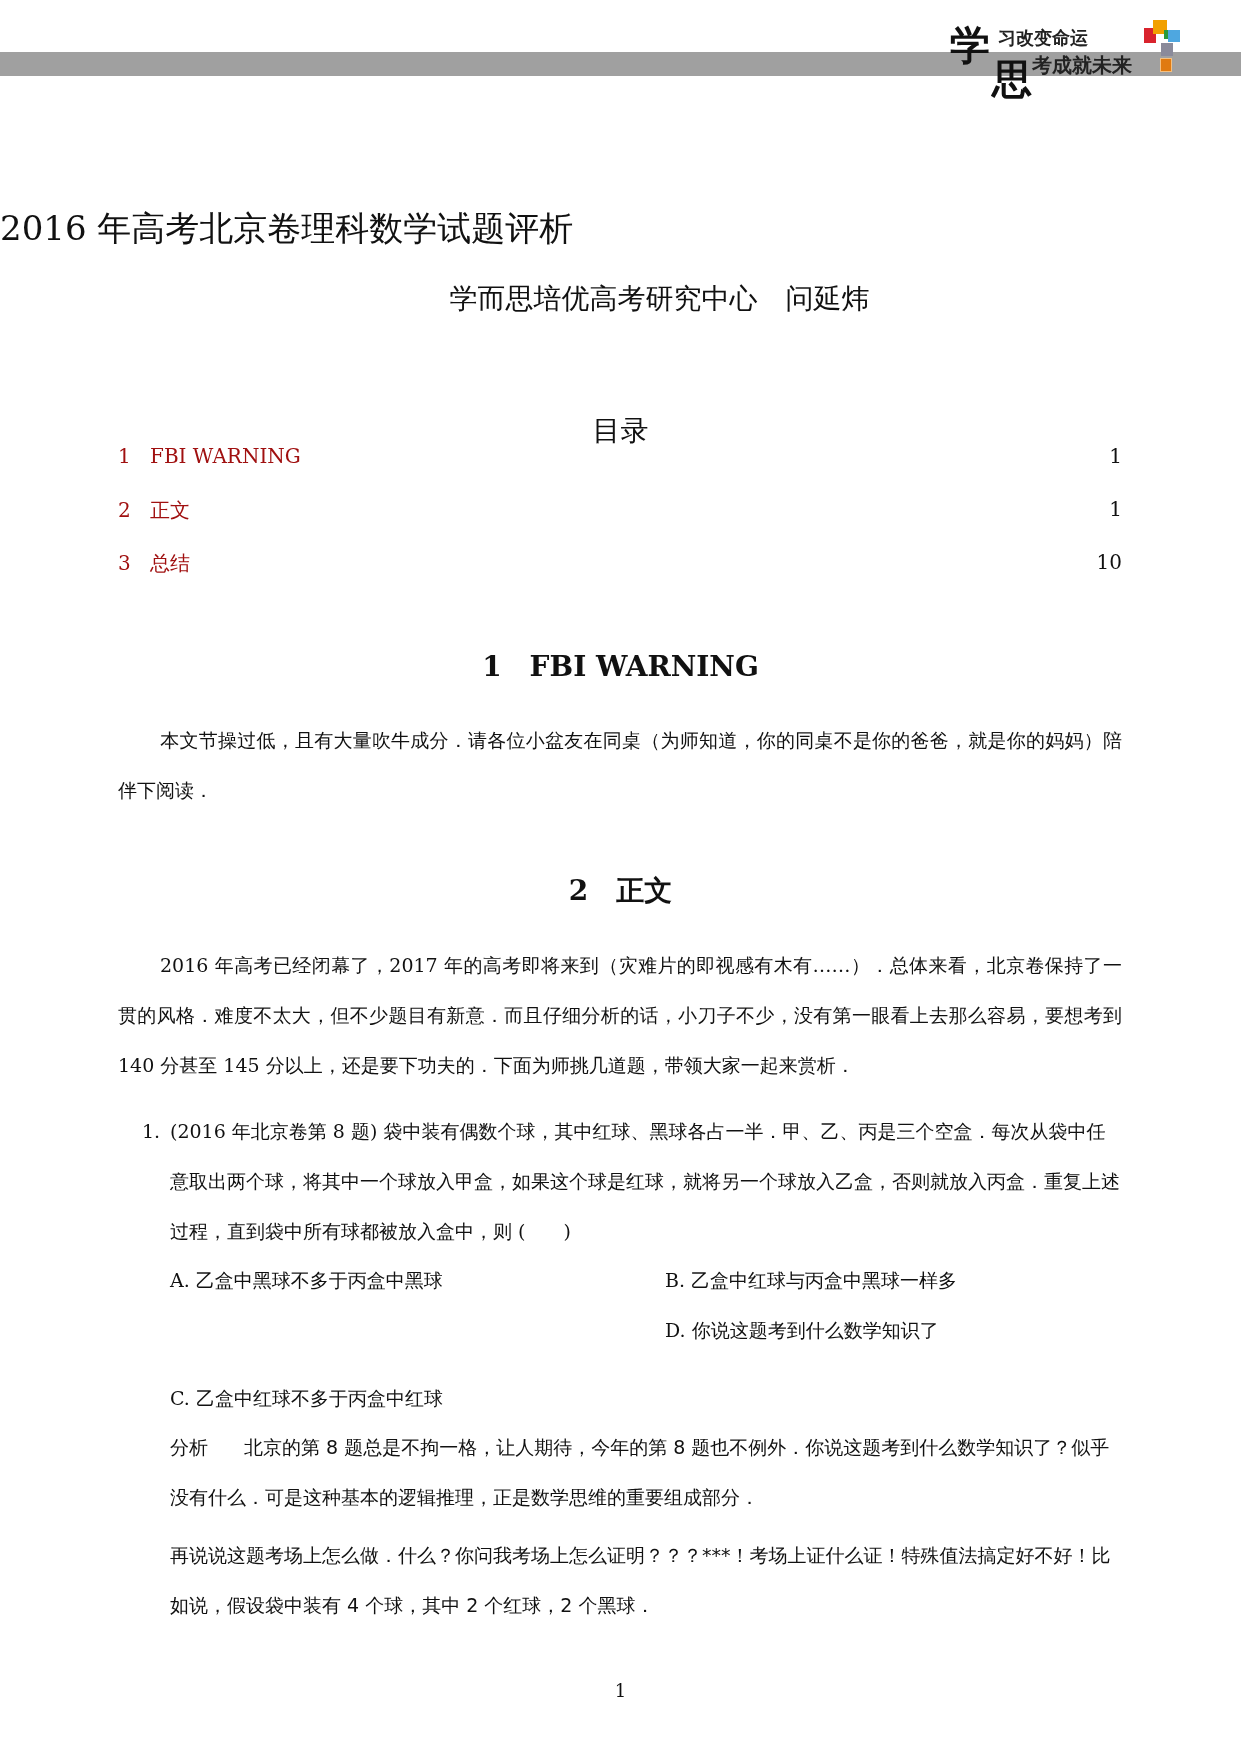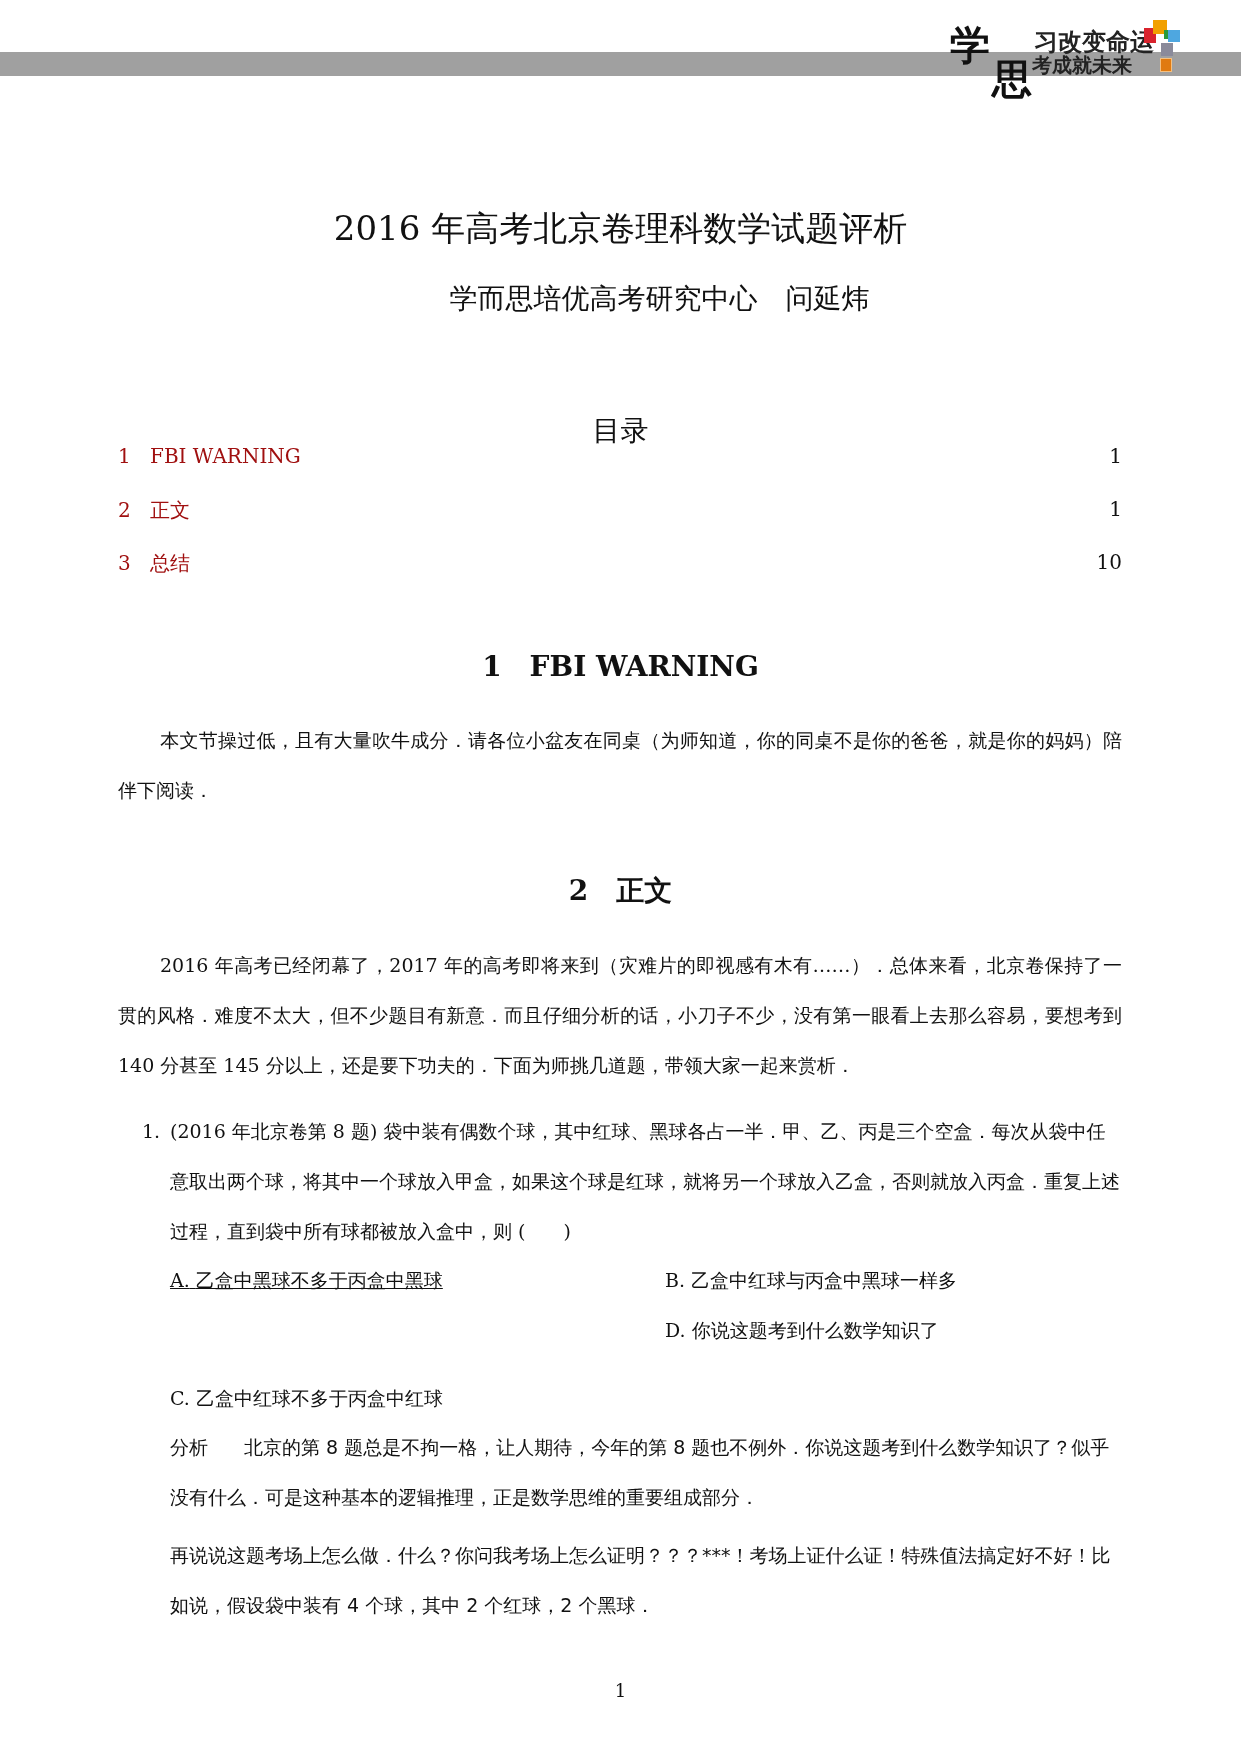--- a/index.html
+++ b/index.html
@@ -2,25 +2,25 @@
 <html><head>
 <meta charset="utf-8">
 <style>
   html, body { margin:0; padding:0; background:#ffffff; }
   body { width:1241px; height:1754px; position:relative; overflow:hidden;
          font-family:"DejaVu Serif","Liberation Serif",serif; color:#111; }
   .band { position:absolute; left:0; top:52px; width:1241px; height:24px; background:#a0a0a0; }
   .logo { position:absolute; left:950px; top:18px; width:240px; height:80px; }
   .logo .big1 { position:absolute; left:0; top:0; font-size:40px; font-weight:bold; color:#111; font-family:"DejaVu Sans",sans-serif; }
   .logo .big2 { position:absolute; left:42px; top:34px; font-size:40px; font-weight:bold; color:#111; font-family:"DejaVu Sans",sans-serif; }
-  .logo .s1 { position:absolute; left:48px; top:8px; font-size:24px; font-weight:bold; font-family:Liberation Sans, sans-serif; color:#222;margin-left:36px; }
+  .logo .s1 { position:absolute; left:48px; top:8px; font-size:18px; font-weight:bold; font-family:Liberation Sans, sans-serif; color:#222; }
   .logo .s2 { position:absolute; left:82px; top:34px; font-size:20px; font-weight:bold; font-family:"DejaVu Sans",sans-serif; color:#222; }
   .blocks { position:absolute; left:1144px; top:18px; width:40px; height:58px; }
   .blk { position:absolute; }
-  .title { position:absolute; left:0; width:1241px; top:206px; text-align:center; font-size:34px; }
+  .title { position:absolute; left:0; width:1241px; top:206px; font-size:34px; }
   .subtitle { position:absolute; left:0; width:1241px; top:280px; text-align:center; font-size:28px;margin-left:39px; }
   .toc-title { position:absolute; left:0; width:1241px; top:380px; text-align:center; font-size:28px;margin-top:32px; }
   .toc-row { position:absolute; left:118px; width:1004px; font-size:20px; }
   .toc-row .num { color:#a01010; display:inline-block; width:32px; }
   .toc-row .lbl { color:#a01010; }
   .toc-row .pg { position:absolute; right:0; top:0; color:#111; }
   .sec { position:absolute; left:0; width:1241px; text-align:center; font-size:28px; font-weight:bold; }
   .para { position:absolute; left:118px; width:1004px; font-size:19px; line-height:50px; text-align:justify; }
   .para .indent { display:inline-block; width:42px; }
   .q { position:absolute; left:142px; width:980px; font-size:19px; line-height:50px; }
@@ -78,21 +78,21 @@
 <div class="sec" style="top:872px;">2　正文</div>
 <div class="para" style="top:940px;">
   <span class="indent"></span><span>2016 年高考已经闭幕了，2017 年的高考即将来到（灾难片的即视感有木有……）．总体来看，北京卷保持了一贯的风格．难度不太大，但不少题目有新意．而且仔细分析的话，小刀子不少，没有第一眼看上去那么容易，要想考到 140 分甚至 145 分以上，还是要下功夫的．下面为师挑几道题，带领大家一起来赏析．</span>
 </div>
 
 <div class="q" style="top:1106px;">
   <span class="qnum">1.</span>
   <div class="qbody">(2016 年北京卷第 8 题) 袋中装有偶数个球，其中红球、黑球各占一半．甲、乙、丙是三个空盒．每次从袋中任意取出两个球，将其中一个球放入甲盒，如果这个球是红球，就将另一个球放入乙盒，否则就放入丙盒．重复上述过程，直到袋中所有球都被放入盒中，则 (　　)</div>
 </div>
 
-<div class="opt" style="left:170px;top:1268px;text-decoration:underline;">
+<div class="opt" style="left:170px;top:1268px;">
   <span>A.</span>
   <span>乙盒中黑球不多于丙盒中黑球</span>
 </div>
 <div class="opt" style="left:665px;top:1268px;">
   <span>B.</span>
   <span>乙盒中红球与丙盒中黑球一样多</span>
 </div>
 <div class="opt" style="left:170px;top:1386px;text-align:right;">
   <span>C.</span>
   <span>乙盒中红球不多于丙盒中红球</span>

